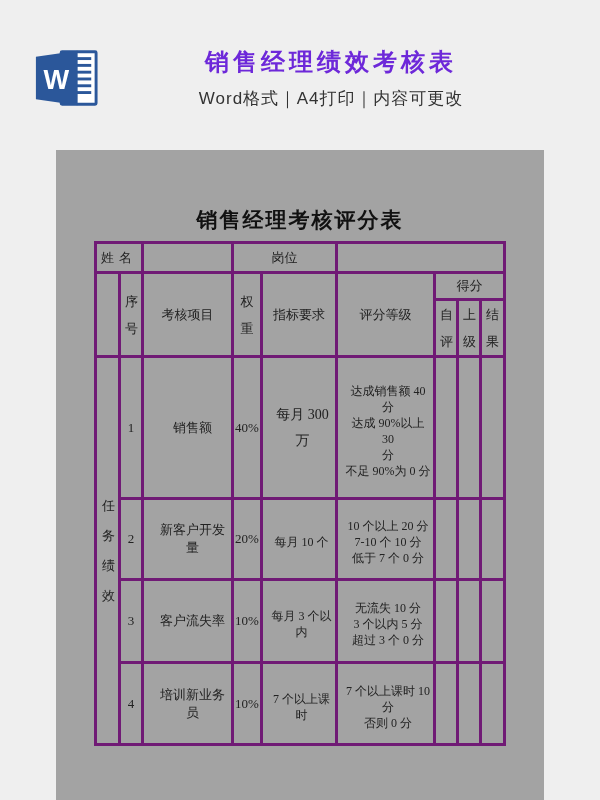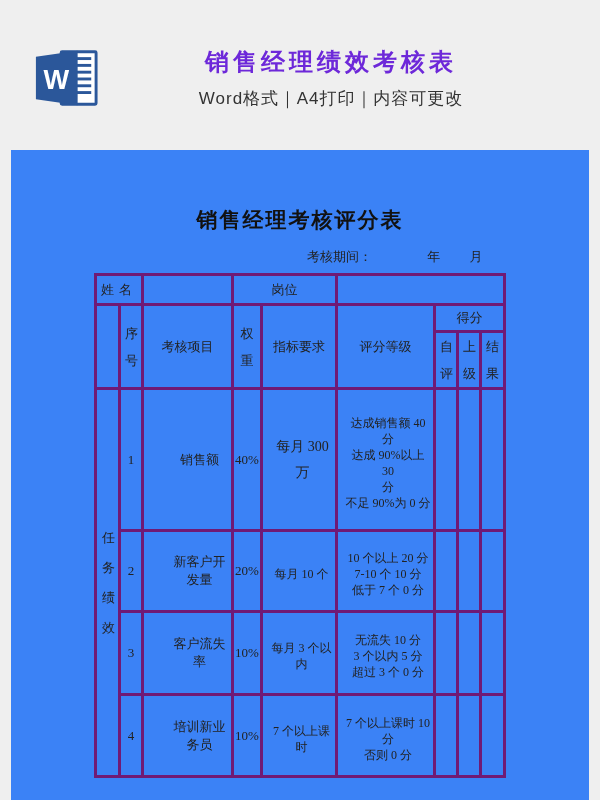--- a/index.html
+++ b/index.html
@@ -32,24 +32,24 @@
   }
   .banner-subtitle {
     margin-top: 9px;
     font-size: 17px;
     color: #333333;
     letter-spacing: 1px;
   }
 
   
   .page {
-    width: 578px;
+    width: 488px;
     height: 650px;
     margin: 0 auto;
-    background: #3b82f6;
+    background: #a3a3a3;
     padding-top: 56px;
     overflow: hidden;
   }
   .doc-title {
     text-align: center;
     font-size: 21px;
     font-weight: bold;
     letter-spacing: 2px;
     color: #111;
   }
@@ -87,21 +87,21 @@
   .hdr-score { height: 27px; margin-left: 12px; }
   .hdr-sub td { height: 56px; }
   .stacked { word-break: break-all; line-height: 27px; padding: 0 4px; }
 
   td.group-cell {
     word-break: break-all;
     line-height: 30px;
     padding: 0 5px;
     text-align: center;
   }
-  td.item-cell { text-align: left; padding-left: 24px; }
+  td.item-cell { text-align: left; padding-left: 10px; }
   td.top-cell {
     vertical-align: top;
     text-align: left;
     padding: 6px 2px 0 7px;
     line-height: 16px;
     white-space: pre-line;
     font-size: 12px;
   }
   td.mid-cell {
     vertical-align: middle;
@@ -135,25 +135,20 @@
   </svg>
   <div class="banner-text">
     <div class="banner-title">销售经理绩效考核表</div>
     <div class="banner-subtitle">Word格式｜A4打印｜内容可更改</div>
   </div>
 </div>
 
 <div class="page">
   <div class="doc-title">销售经理考核评分表</div>
 
-  <div class="period-line">
-    <span>考核期间：</span>
-    <span class="period-year">年</span>
-    <span class="period-month">月</span>
-  </div>
 
   <table class="assessment">
     <colgroup>
       <col style="width:24px">
         <col style="width:23px">
         <col style="width:90px">
       <col style="width:29px">
         <col style="width:75px">
         <col style="width:98px">
       <col style="width:23px">

